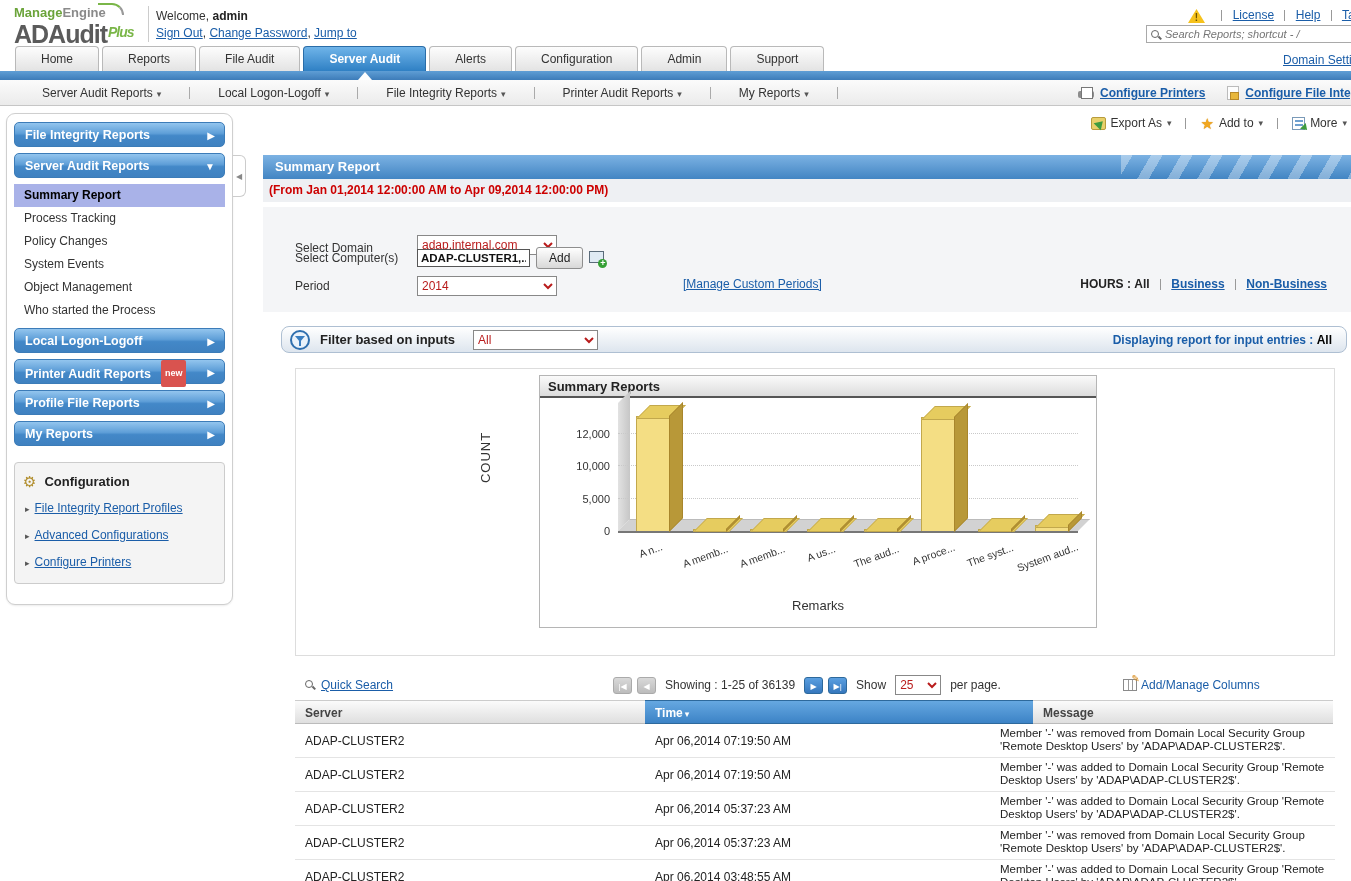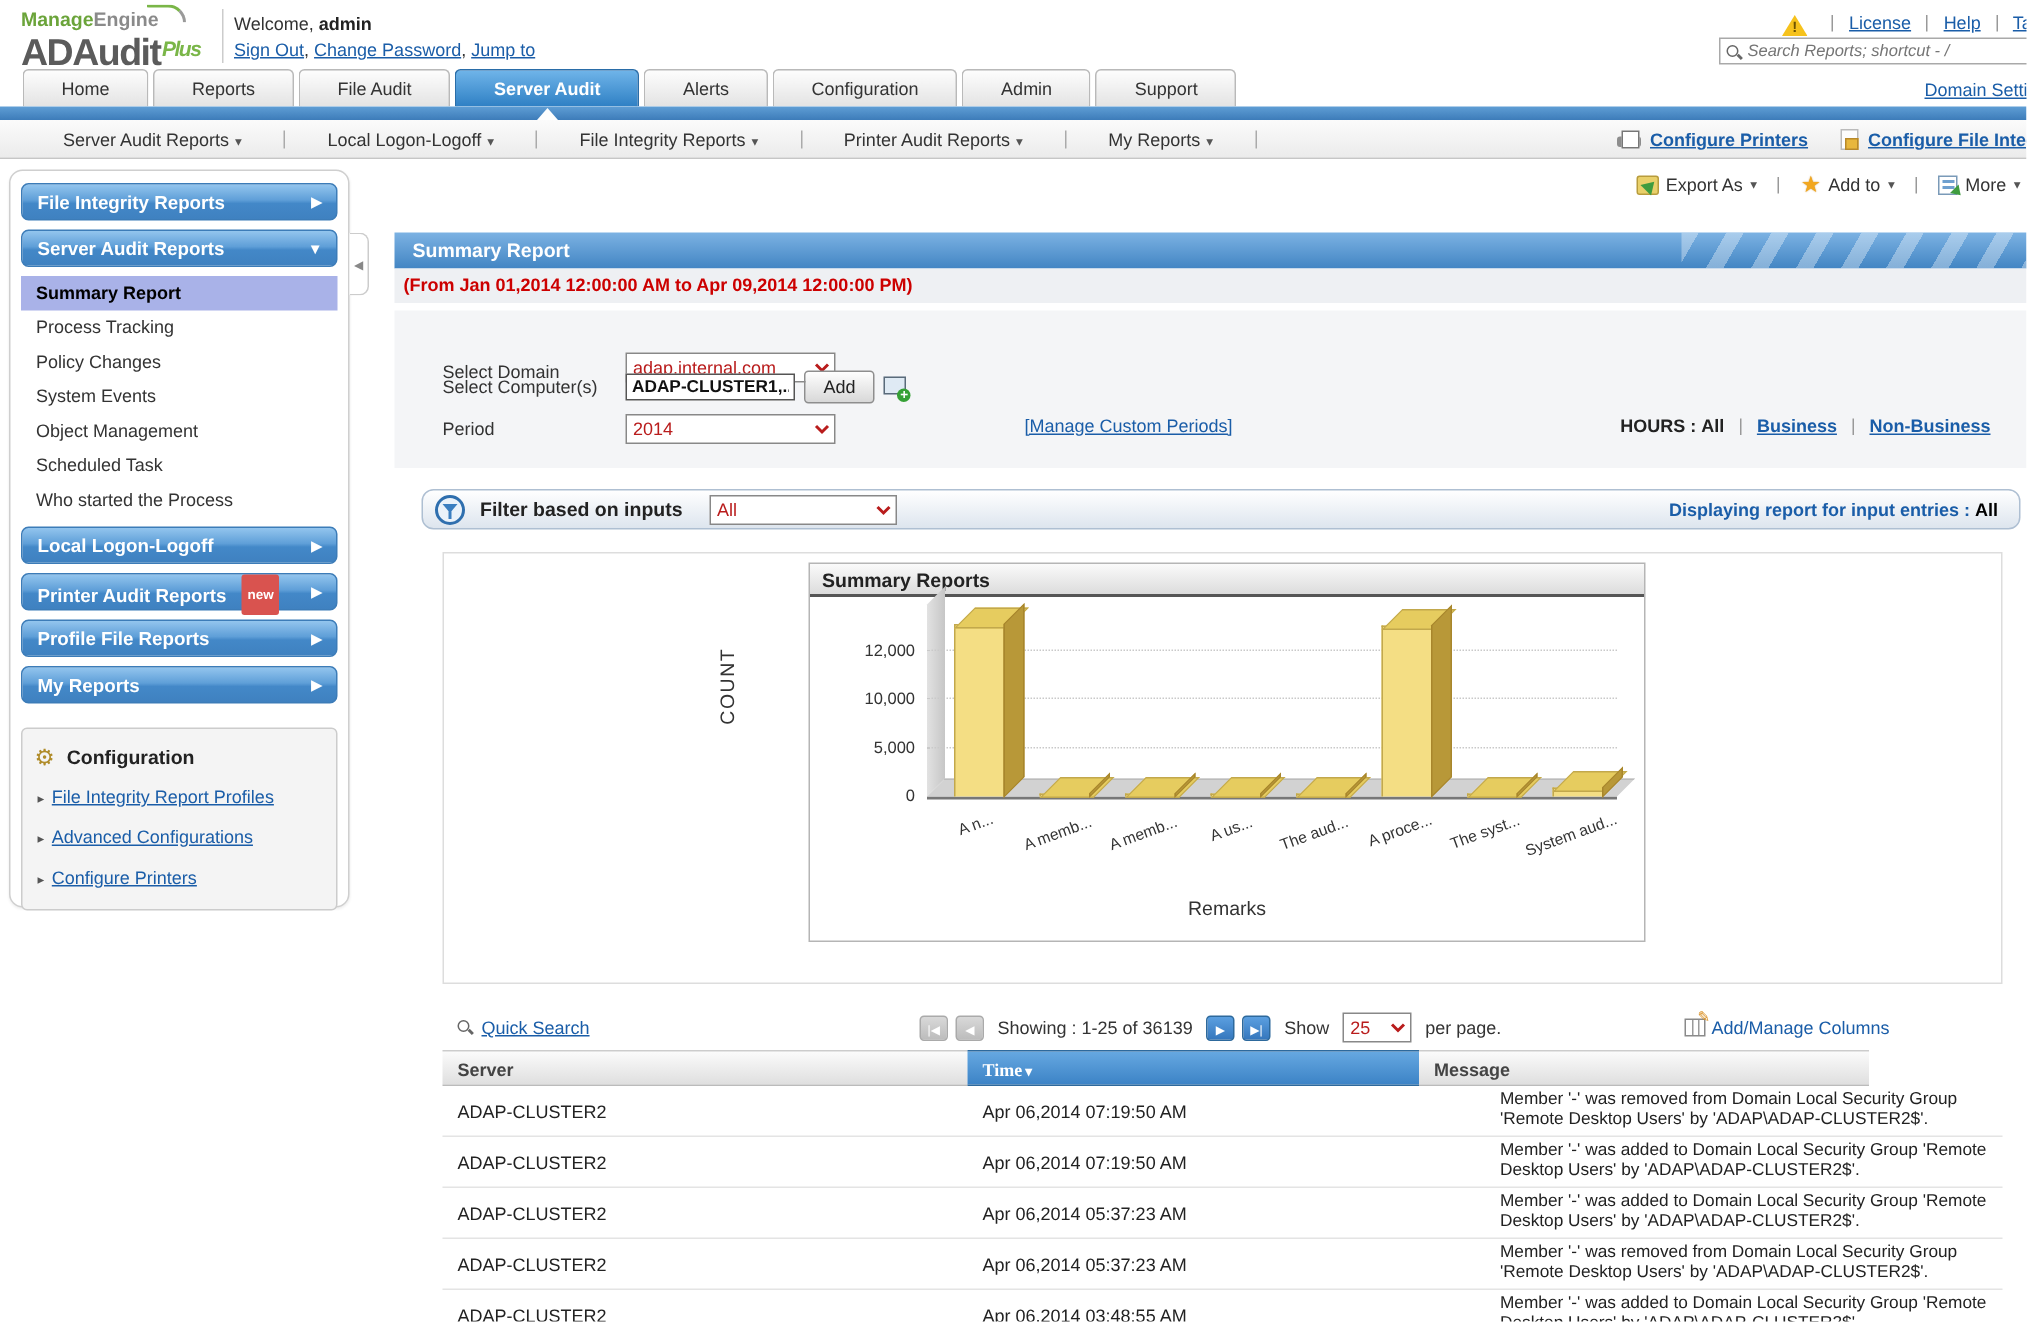--- a/index.html
+++ b/index.html
@@ -172,21 +172,21 @@
   .ic-grid { display:inline-block; width:14px; height:12px; border:1px solid #8a8a8a; background:#fff; position:relative; }
   .ic-grid::before { content:''; position:absolute; left:4px; top:0; width:1px; height:100%; background:#9a9a9a; box-shadow:4px 0 0 #9a9a9a; }
   .ic-grid::after { content:'\270E'; position:absolute; right:-4px; top:-7px; color:#d88c1c; font-size:10px; }
 
   
   .datatable { position:absolute; left:295px; top:700px; width:1040px; }
   .thead { display:flex; height:24px; }
   .th { line-height:24px; font-weight:bold; color:#444; padding-left:10px;
         background:linear-gradient(#fbfbfb,#dfdfdf); border-top:1px solid #ccc; border-bottom:1px solid #bbb; }
   .th.server { width:350px; } .th.message { width:300px; }
-  .th.time { width:301px; background:linear-gradient(#66a8e1,#3c83c6); color:#fff; border-color:#2d699c; cursor:pointer;font-family:Liberation Serif, serif; }
+  .th.time { width:388px; background:linear-gradient(#66a8e1,#3c83c6); color:#fff; border-color:#2d699c; cursor:pointer; }
   .th .sort { font-size:9px; margin-left:2px; }
   .trow { display:flex; min-height:31px; border-bottom:1px solid #e4e4e4; background:#fff; }
   .td { padding:4px 8px 4px 10px; color:#222; display:flex; align-items:center; }
   .td.server { width:350px; } .td.time { width:345px; }
   .td.message { width:345px; font-size:11.5px; line-height:13px; align-items:flex-start; padding-top:3px; }
 </style>
 </head>
 <body>
 
 <div class="tophdr">
@@ -252,21 +252,20 @@
   </div>
   <div class="sbhdr">
     <span>Server Audit Reports</span><span class="arr">▼</span>
   </div>
   <div class="sbmenu">
     <div class="sbitem active">Summary Report</div>
     <div class="sbitem">Process Tracking</div>
     <div class="sbitem">Policy Changes</div>
     <div class="sbitem">System Events</div>
     <div class="sbitem">Object Management</div>
-    <div class="sbitem">Scheduled Task</div>
     <div class="sbitem">Who started the Process</div>
   </div>
   <div class="sbhdr">
     <span>Local Logon-Logoff</span><span class="arr">▶</span>
   </div>
   <div class="sbhdr">
     <span>Printer Audit Reports</span><span class="badge-new">new</span>
     <span class="arr">▶</span>
   </div>
   <div class="sbhdr">

